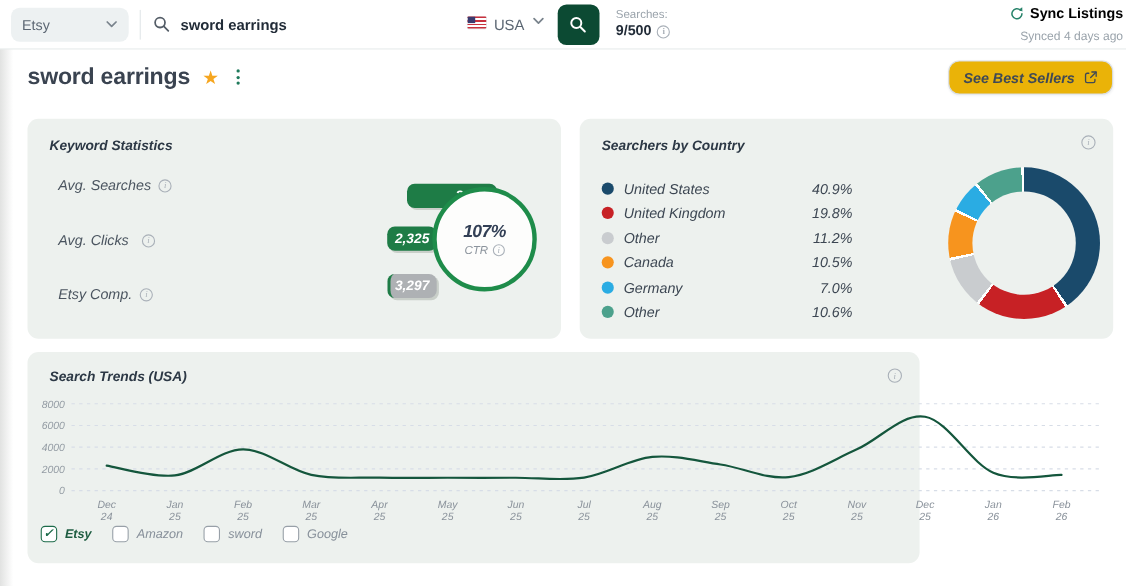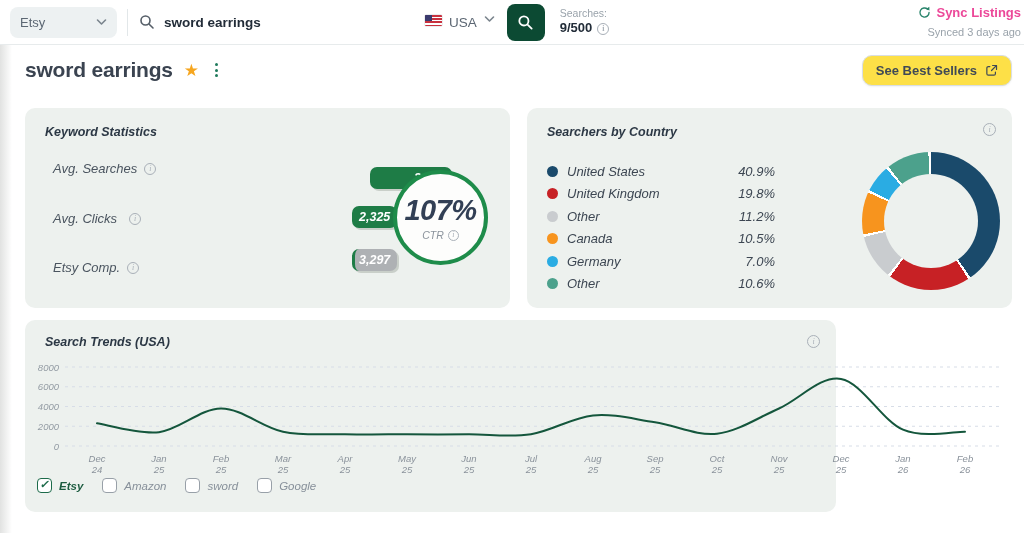--- a/index.html
+++ b/index.html
@@ -21,36 +21,36 @@
   .country .cname { font-size:13.5px; color:#5c6773; }
   .flag { width:17px; height:11px; border-radius:1px; position:relative; overflow:hidden;
           background:repeating-linear-gradient(180deg,#c8313e 0 1.6px,#fff 1.6px 3.2px); box-shadow:0 0 0 0.5px #d8dcdf; }
   .flag::after { content:""; position:absolute; left:0; top:0; width:7px; height:6px; background:#3a3a6e; }
   .search-btn { width:38px; height:37px; margin-left:12px; background:#0c4a33; border:none; border-radius:8px;
                 display:flex; align-items:center; justify-content:center; cursor:pointer; }
   .searches-block { margin-left:15px; line-height:1.25; }
   .searches-label { font-size:10.5px; color:#9aa3ab; }
   .searches-count { font-size:13px; font-weight:bold; color:#222c38; display:flex; align-items:center; gap:5px; }
   .sync-block { margin-left:auto; margin-right:-7px; text-align:right; line-height:1.3; white-space:nowrap; }
-  .sync-link { font-size:13px; font-weight:bold; color:#ec4899; display:inline-flex; align-items:center; gap:5px; cursor:pointer;text-align:right; }
+  .sync-link { font-size:13px; font-weight:bold; color:#000000; display:inline-flex; align-items:center; gap:5px; cursor:pointer;text-align:right; }
   .sync-status { font-size:11px; color:#9aa3ab; }
 
   
   .left-shade { position:absolute; left:0; top:45px; width:12px; height:488px;
                 background:linear-gradient(to right, rgba(90,95,90,0.18), rgba(255,255,255,0)); pointer-events:none; }
 
   
   .title-row { position:absolute; left:0; top:50px; width:1024px; height:40px; display:flex; align-items:center; padding:0 12px 0 25px; }
   .page-title { font-size:21px; font-weight:bold; color:#3a4350; letter-spacing:-0.2px; }
   .star-icon { color:#f6a61f; font-size:17px; margin-left:11px; cursor:pointer; }
   .kebab { display:inline-flex; flex-direction:column; gap:2.5px; margin-left:13px; padding:3px; cursor:pointer; }
   .kebab i { width:3px; height:3px; border-radius:50%; background:#1f7a5c; }
-  .best-sellers-btn { margin-left:auto; display:flex; align-items:center; gap:8px; background:#fde047;
+  .best-sellers-btn { margin-left:auto; display:flex; align-items:center; gap:8px; background:#eab308;
                       border:1px solid #d9dee3; border-radius:10px; padding:7px 13px; cursor:pointer;
-                      box-shadow:0 1px 2px rgba(40,50,60,0.06); }
+                      box-shadow:0 1px 2px rgba(40,50,60,0.06);font-style:italic; }
   .best-sellers-btn span { font-size:13px; font-weight:bold; color:#3f4956; }
 
   
   .card { position:absolute; background:#edf1ee; border-radius:10px;font-style:italic; }
   .card-title { font-size:12.5px; font-weight:bold; color:#2c3845; }
   #card-stats  { left:25px;  top:108px; width:485px; height:200px; padding:17px 20px; }
   #card-country{ left:527px; top:108px; width:485px; height:200px; padding:17px 20px; }
   #card-trends { left:25px;  top:320px; width:811px; height:192px; padding:15px 20px; }
 
   .info { display:inline-block; width:12px; height:12px; border:1px solid #a9b0b8; border-radius:50%;
@@ -62,21 +62,21 @@
   
   .stat-row { position:absolute; left:28px; display:flex; align-items:center; gap:7px; }
   .stat-row .lbl { font-size:13px; color:#4a545f; }
   .badge { position:absolute; display:inline-block; min-width:44px; text-align:center; padding:4px 7px;
            border-radius:7px; color:#fff; font-size:12.5px; font-weight:bold; }
   .badge.green { background:#1e7c46; box-shadow:2px 2px 0 #c9cfc9; }
   .badge.gray  { background:#aeb1b4; box-shadow:2px 2px 0 #c9cfc9; border-left:3px solid #1e7c46; padding-left:4px; }
   .gauge { position:absolute; left:368px; top:62px; width:95px; height:95px; border-radius:50%;
            border:4px solid #1e8c4a; background:#fdfdfc; display:flex; flex-direction:column;
            align-items:center; justify-content:center; gap:2px; }
-  .gauge .pct { font-size:29px; font-weight:bold; color:#323f55; letter-spacing:-0.5px; }
+  .gauge .pct { font-size:16px; font-weight:bold; color:#323f55; letter-spacing:-0.5px; }
   .gauge .ctr { font-size:10.5px; color:#8b939c; display:flex; align-items:center; gap:4px; }
   .gauge .ctr .info { width:11px; height:11px; }
 
   
   .legend { position:absolute; left:20px; top:52px; width:228px; }
   .legend-row { display:grid; grid-template-columns:20px 1fr 50px; align-items:center; height:22.5px; }
   .legend-dot { width:11px; height:11px; border-radius:50%; }
   .legend-label { font-size:13px; color:#3c4652; }
   .legend-pct { font-size:13px; color:#3c4652; text-align:right; }
   .donut { position:absolute; left:335px; top:44px; width:138px; height:138px; border-radius:50%; }
@@ -134,21 +134,21 @@
       </div>
     </div>
     <div class="sync-block">
       <div class="sync-link">
         <svg width="13" height="13" viewBox="0 0 16 16">
           <path d="M13.6 8a5.6 5.6 0 1 1-1.7-4" fill="none" stroke="#27836a" stroke-width="1.7" stroke-linecap="round"></path>
           <polygon points="13.9,0.8 14.1,5.4 9.9,3.6" fill="#27836a"></polygon>
         </svg>
         <span>Sync Listings</span>
       </div>
-      <div class="sync-status">Synced 3 days ago</div>
+      <div class="sync-status">Synced 4 days ago</div>
     </div>
   </div>
   <div class="left-shade"></div>
 
   <div class="title-row">
     <span class="page-title">sword earrings</span>
     <span class="star-icon">★</span>
     <span class="kebab">
         <i></i>
         <i></i>

